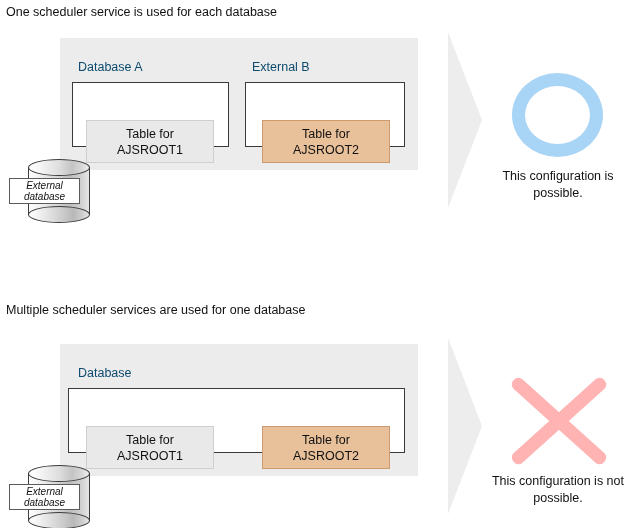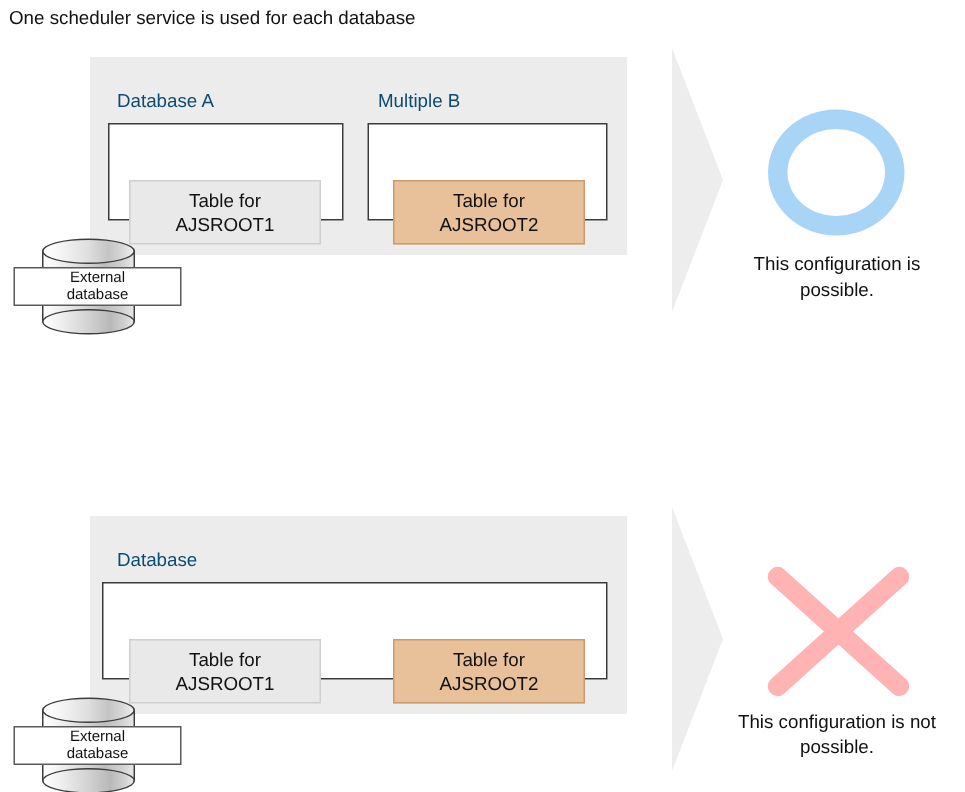--- a/index.html
+++ b/index.html
@@ -145,31 +145,32 @@
                 #b8b8b8 74%, #d0d0d0 90%, #e9e9e9 100%);
     border: 1px solid #3d3d3d;
     box-sizing: border-box;
   }
 
   .cyl-caption {
     position: absolute;
     background: #ffffff;
     border: 1px solid #5b5b5b;
     box-sizing: border-box;
-    width: 112px;
+    width: 71px;
     height: 26px;
     display: flex;
     flex-direction: column;
     align-items: center;
     justify-content: center;
     font-size: 10px;
     line-height: 11px;
     text-align: center;
     color: #111111;
     white-space: nowrap;
+    font-style: italic;
   }
   #top-cylinder-caption    { left: 9px; top: 178px; }
   #bottom-cylinder-caption { left: 9px; top: 186px; }
 
   
   .big-arrow {
     position: absolute;
     width: 34px;
     height: 176px;
   }
@@ -226,21 +227,21 @@
 
   <div class="gray-panel" id="top-gray-panel"></div>
 
   <div class="db-label" id="top-db-a-label">Database A</div>
   <div class="db-box" id="top-db-a-box"></div>
   <div class="table-chip plain" id="top-chip-ajsroot1">
     <span>Table for</span>
     <span>AJSROOT1</span>
   </div>
 
-  <div class="db-label" id="top-db-b-label">Multiple B</div>
+  <div class="db-label" id="top-db-b-label">External B</div>
   <div class="db-box" id="top-db-b-box"></div>
   <div class="table-chip highlight" id="top-chip-ajsroot2">
     <span>Table for</span>
     <span>AJSROOT2</span>
   </div>
 
   <div class="cylinder" id="top-cylinder">
     <div class="cyl-body"></div>
     <div class="cyl-bottom"></div>
     <div class="cyl-top"></div>
@@ -256,20 +257,21 @@
 
   <div class="verdict-circle"></div>
   <div class="verdict-caption" id="top-verdict-caption">
     <div>This configuration is</div>
     <div>possible.</div>
   </div>
 </div>
 
 <div class="section" id="section-bottom">
 
+  <div class="section-heading">Multiple scheduler services are used for one database</div>
 
   <div class="gray-panel" id="bottom-gray-panel"></div>
 
   <div class="db-label" id="bottom-db-label">Database</div>
   <div class="db-box" id="bottom-db-box"></div>
 
   <div class="table-chip plain" id="bottom-chip-ajsroot1">
     <span>Table for</span>
     <span>AJSROOT1</span>
   </div>

